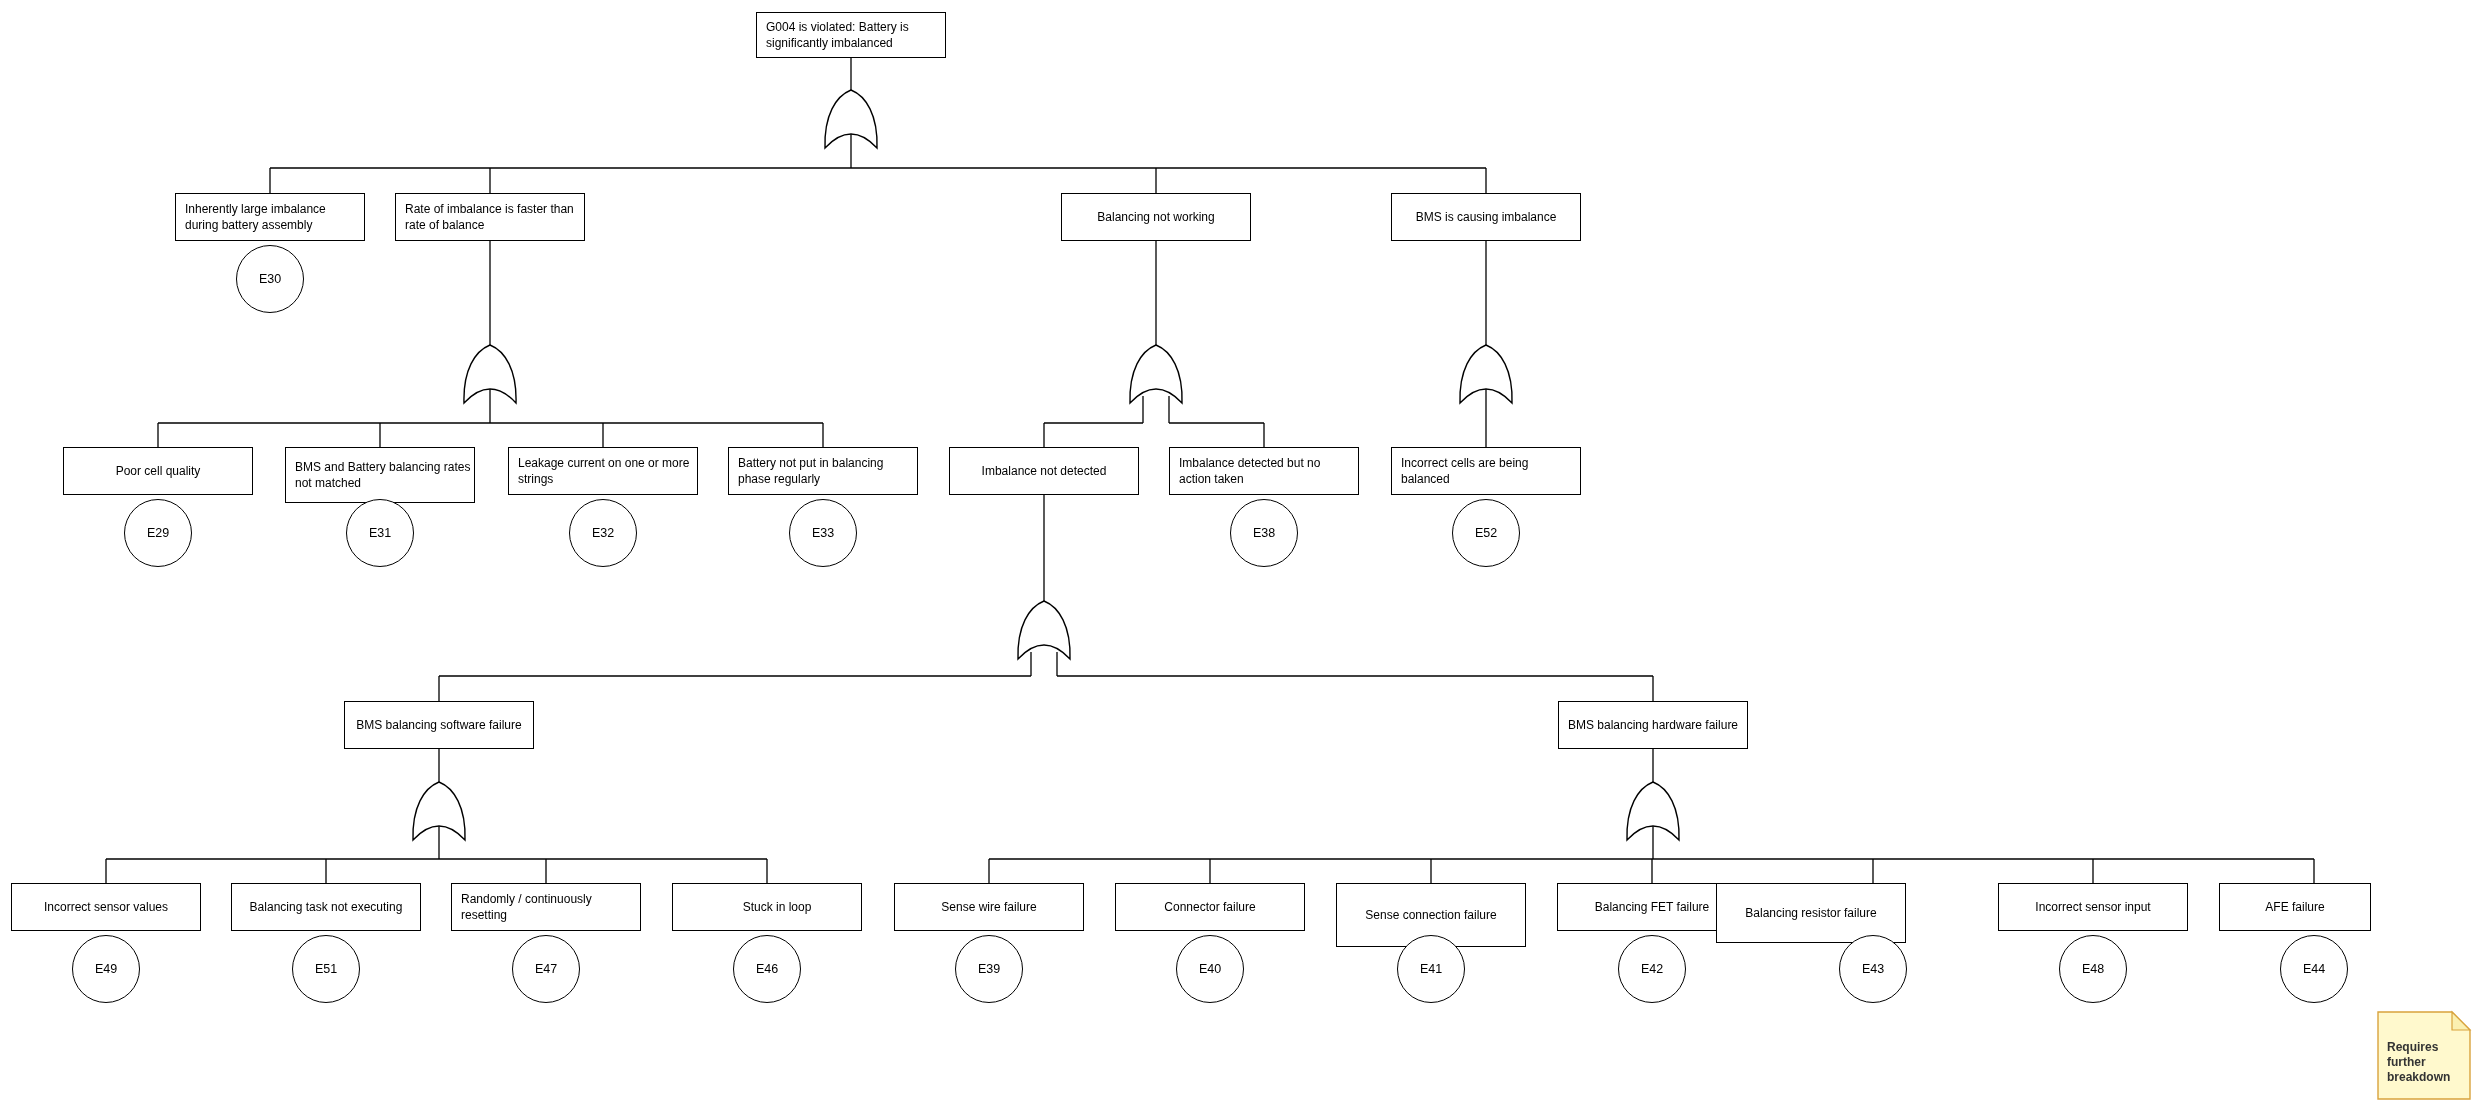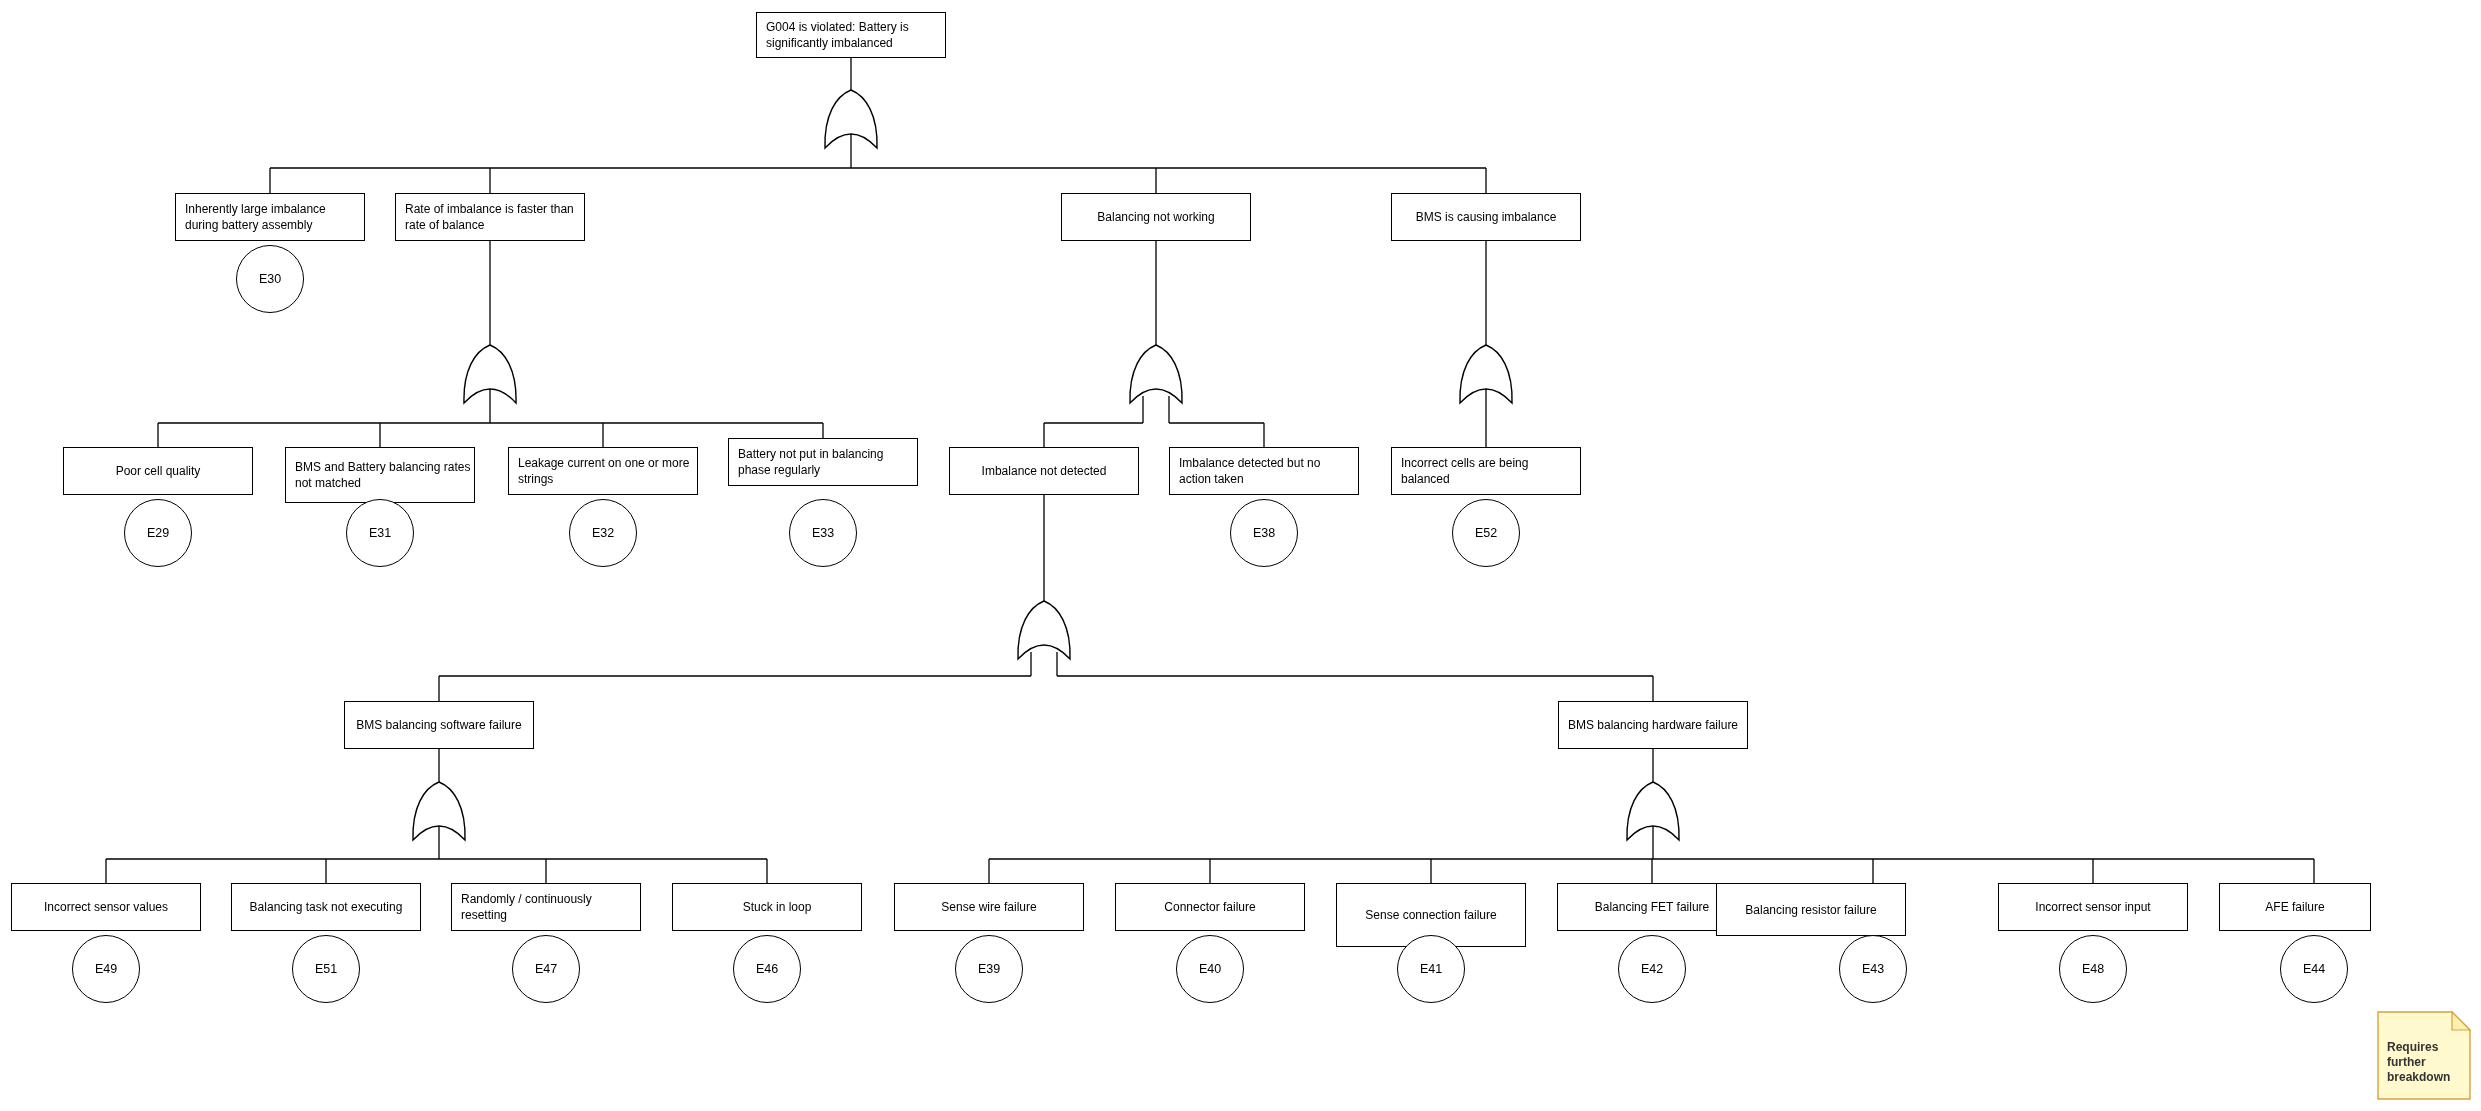--- a/index.html
+++ b/index.html
@@ -125,21 +125,21 @@
       <div class="circ" style="left: 346px; top: 499px;">
         <span>E31</span>
       </div>
       <div class="box left" style="left: 508px; top: 447px; width: 190px; height: 48px;">
         <span class="lbl">Leakage current on one or more
 strings</span>
       </div>
       <div class="circ" style="left: 569px; top: 499px;">
         <span>E32</span>
       </div>
-      <div class="box left" style="left: 728px; top: 438px; width: 190px; height: 48px;">
+      <div class="box left" style="left: 728px; top: 447px; width: 190px; height: 48px;">
         <span class="lbl">Battery not put in balancing
 phase regularly</span>
       </div>
       <div class="circ" style="left: 789px; top: 499px;">
         <span>E33</span>
       </div>
       <div class="box center" style="left: 949px; top: 447px; width: 190px; height: 48px;">
         <span class="lbl">Imbalance not detected</span>
       </div>
       <div class="box left" style="left: 1169px; top: 447px; width: 190px; height: 48px;">
@@ -204,21 +204,21 @@
       </div>
       <div class="circ" style="left: 1397px; top: 935px;">
         <span>E41</span>
       </div>
       <div class="box center" style="left: 1557px; top: 883px; width: 190px; height: 48px;">
         <span class="lbl">Balancing FET failure</span>
       </div>
       <div class="circ" style="left: 1618px; top: 935px;">
         <span>E42</span>
       </div>
-      <div class="box center" style="left: 1716px; top: 883px; width: 190px; height: 53px;">
+      <div class="box center" style="left: 1716px; top: 883px; width: 190px; height: 60px;">
         <span class="lbl">Balancing resistor failure</span>
       </div>
       <div class="circ" style="left: 1839px; top: 935px;">
         <span>E43</span>
       </div>
       <div class="box center" style="left: 1998px; top: 883px; width: 190px; height: 48px;">
         <span class="lbl">Incorrect sensor input</span>
       </div>
       <div class="circ" style="left: 2059px; top: 935px;">
         <span>E48</span>

